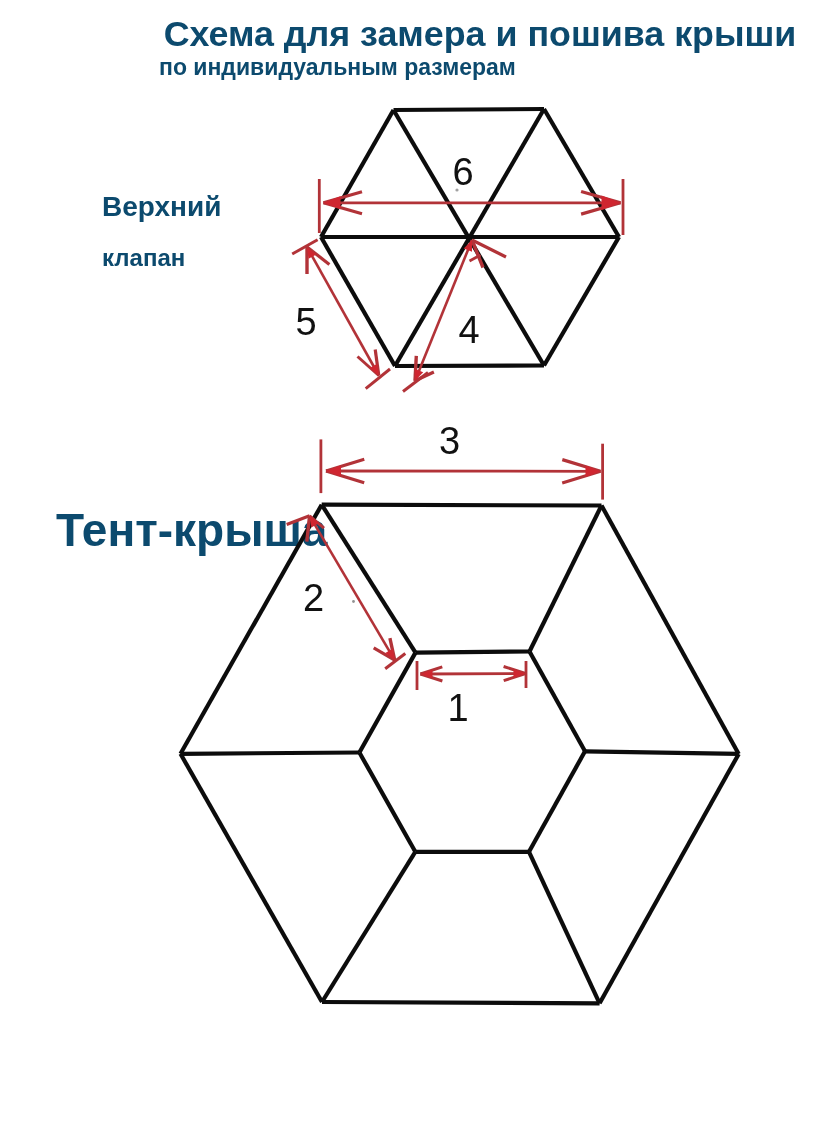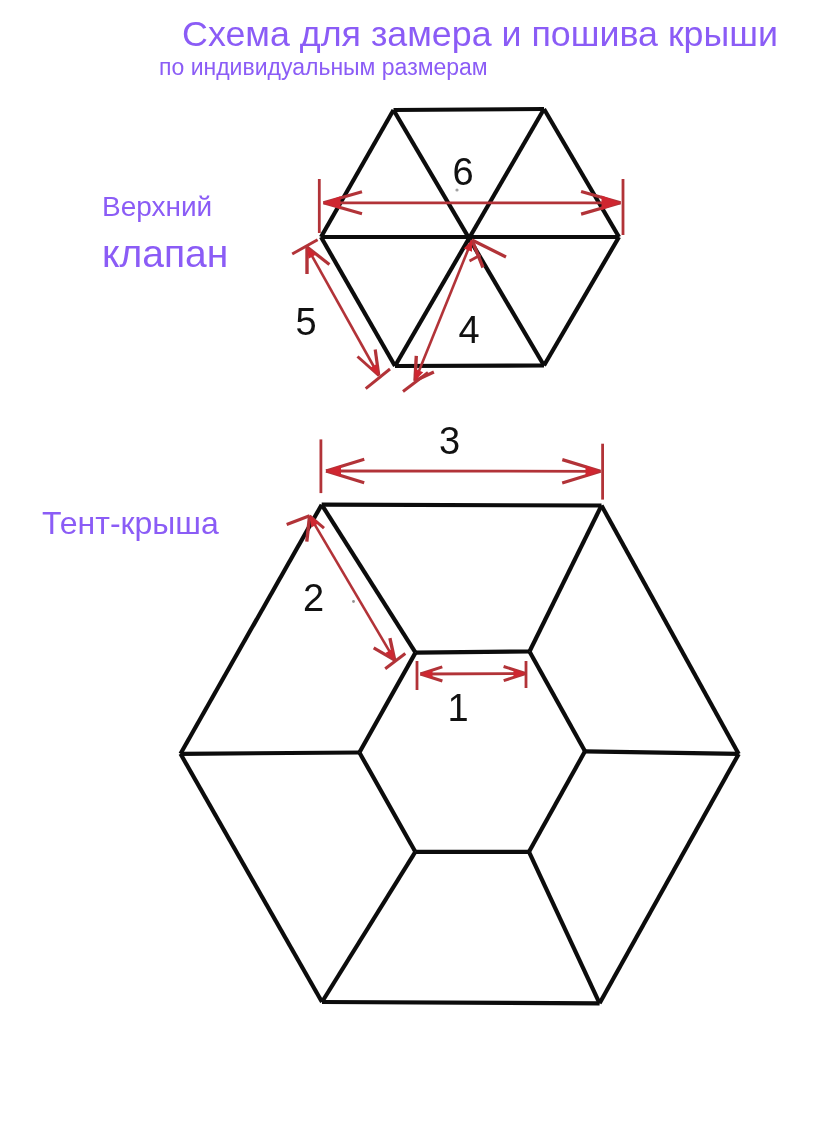--- a/index.html
+++ b/index.html
@@ -1,21 +1,21 @@
 <!DOCTYPE html>
 <html><head><meta charset="utf-8"><style>
 html,body{margin:0;padding:0;background:#ffffff;width:837px;height:1135px;overflow:hidden}
 body{font-family:"Liberation Sans",sans-serif;position:relative}
-.t{position:absolute;font-weight:normal;color:#8b5cf6;white-space:nowrap}
+.t{position:absolute;font-weight:bold;color:#0c4a6e;white-space:nowrap}
 </style></head><body>
 <div class="t" style="left:160px;top:17.1px;width:640px;text-align:center;font-size:35.8px;line-height:1">Схема для замера и пошива крыши</div>
 <div class="t" style="left:159px;top:56px;width:640px;text-align:left;font-size:23px;line-height:1">по индивидуальным размерам</div>
 <div class="t" style="left:102px;top:193px;font-size:28px;line-height:1">Верхний</div>
-<div class="t" style="left:102px;top:234px;font-size:39px;line-height:1">клапан</div>
-<div class="t" style="left:42px;top:507px;font-size:32px;line-height:1">Тент-крыша</div>
+<div class="t" style="left:102px;top:246px;font-size:24px;line-height:1">клапан</div>
+<div class="t" style="left:56px;top:507px;font-size:46px;line-height:1">Тент-крыша</div>
 <svg width="837" height="1135" viewBox="0 0 837 1135" style="position:absolute;left:0;top:0">
     <line x1="393.5" y1="110.0" x2="544.0" y2="109.0" stroke="#0c0c0c" stroke-width="4.2" stroke-linecap="butt"></line>
     <line x1="544.0" y1="109.0" x2="619.0" y2="237.0" stroke="#0c0c0c" stroke-width="4.2" stroke-linecap="butt"></line>
     <line x1="619.0" y1="237.0" x2="544.0" y2="365.5" stroke="#0c0c0c" stroke-width="4.2" stroke-linecap="butt"></line>
     <line x1="544.0" y1="365.5" x2="395.0" y2="366.0" stroke="#0c0c0c" stroke-width="4.2" stroke-linecap="butt"></line>
     <line x1="395.0" y1="366.0" x2="321.0" y2="237.0" stroke="#0c0c0c" stroke-width="4.2" stroke-linecap="butt"></line>
     <line x1="321.0" y1="237.0" x2="393.5" y2="110.0" stroke="#0c0c0c" stroke-width="4.2" stroke-linecap="butt"></line>
     <line x1="321.0" y1="237.0" x2="619.0" y2="237.0" stroke="#0c0c0c" stroke-width="4.2" stroke-linecap="butt"></line>
     <line x1="393.5" y1="110.0" x2="544.0" y2="365.5" stroke="#0c0c0c" stroke-width="4.2" stroke-linecap="butt"></line>
     <line x1="544.0" y1="109.0" x2="395.0" y2="366.0" stroke="#0c0c0c" stroke-width="4.2" stroke-linecap="butt"></line>

